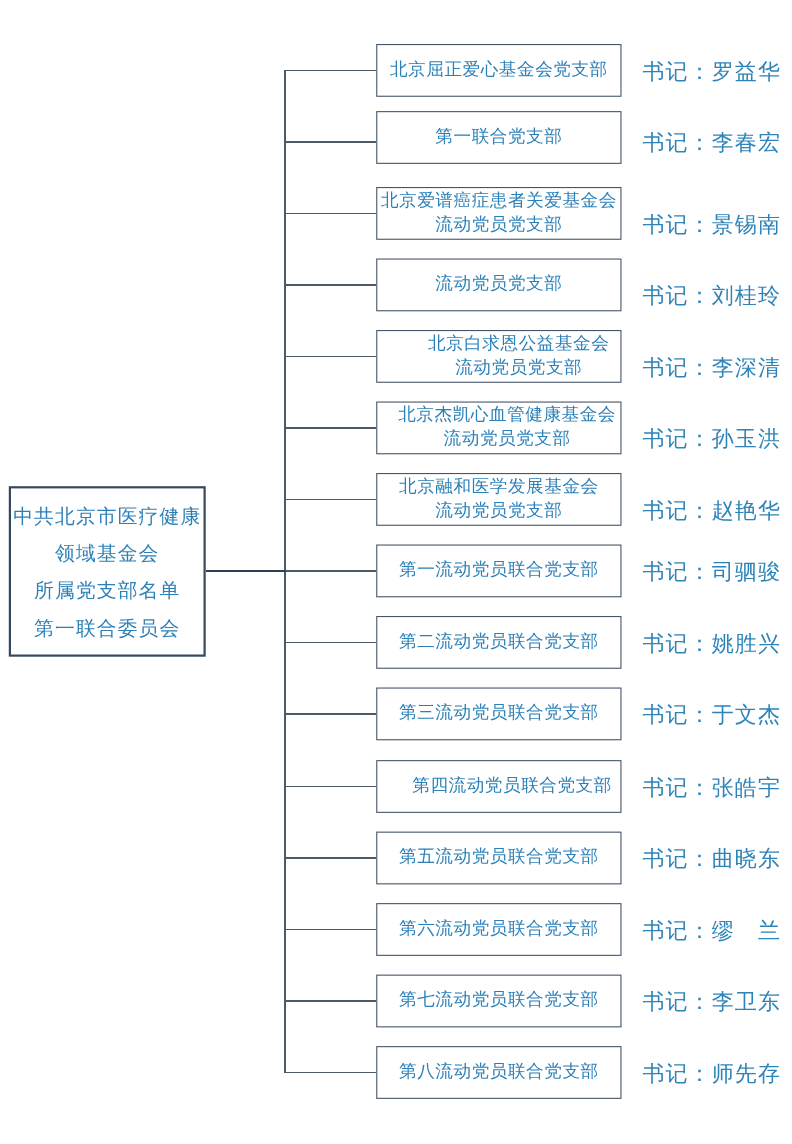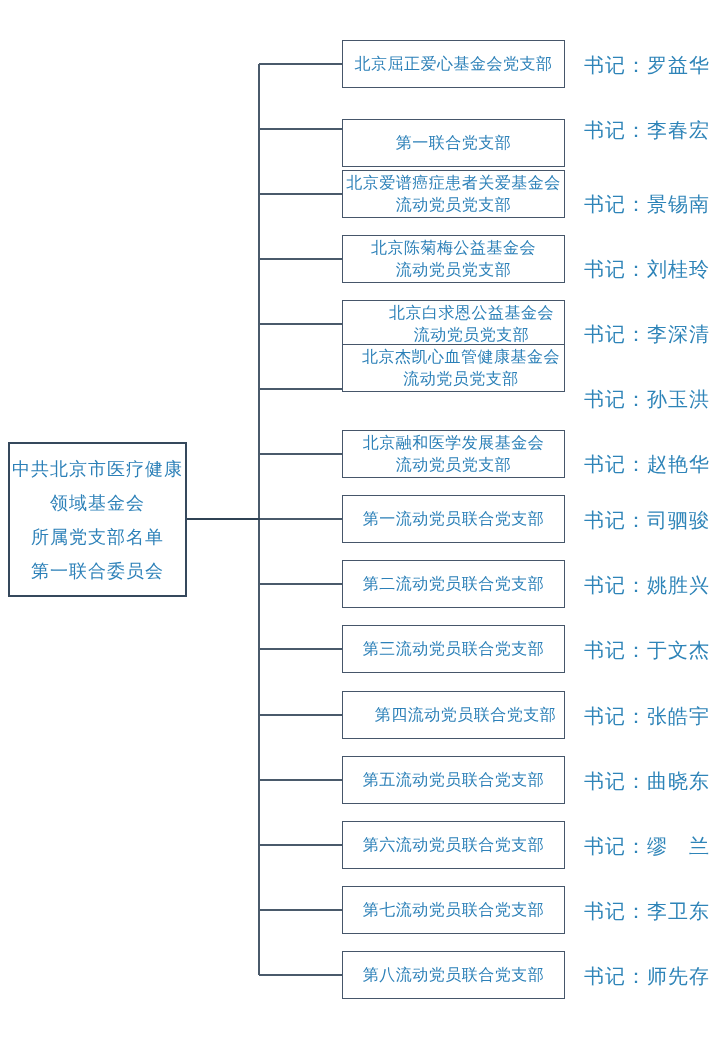--- a/index.html
+++ b/index.html
@@ -66,52 +66,51 @@
 
   <div id="branches">
     <div>
       <div class="branch-box" style="top: 40px;">
           <div>北京屈正爱心基金会党支部</div>
         </div>
       <div class="secretary" style="top: 65px;">书记：罗益华</div>
     </div>
 
     <div>
-      <div class="branch-box" style="top: 119px;">
+      <div class="branch-box" style="top: 101px;">
           <div>第一联合党支部</div>
         </div>
       <div class="secretary" style="top: 130px;">书记：李春宏</div>
     </div>
 
     <div>
       <div class="branch-box" style="top: 170px;">
           <div>北京爱谱癌症患者关爱基金会</div>
           <div>流动党员党支部</div>
         </div>
       <div class="secretary" style="top: 204px;">书记：景锡南</div>
     </div>
 
     <div>
       <div class="branch-box" style="top: 235px;">
-          <div>北京陈菊梅公益基金会</div>
           <div>流动党员党支部</div>
         </div>
       <div class="secretary" style="top: 269px;">书记：刘桂玲</div>
     </div>
 
     <div>
       <div class="branch-box" style="top: 300px; padding-left: 36px;">
           <div>北京白求恩公益基金会</div>
           <div>流动党员党支部</div>
         </div>
       <div class="secretary" style="top: 334px;">书记：李深清</div>
     </div>
 
     <div>
-      <div class="branch-box" style="top: 344px; padding-left: 15px;">
+      <div class="branch-box" style="top: 365px; padding-left: 15px;">
           <div>北京杰凯心血管健康基金会</div>
           <div>流动党员党支部</div>
         </div>
       <div class="secretary" style="top: 399px;">书记：孙玉洪</div>
     </div>
 
     <div>
       <div class="branch-box" style="top: 430px;">
           <div>北京融和医学发展基金会</div>
           <div>流动党员党支部</div>

